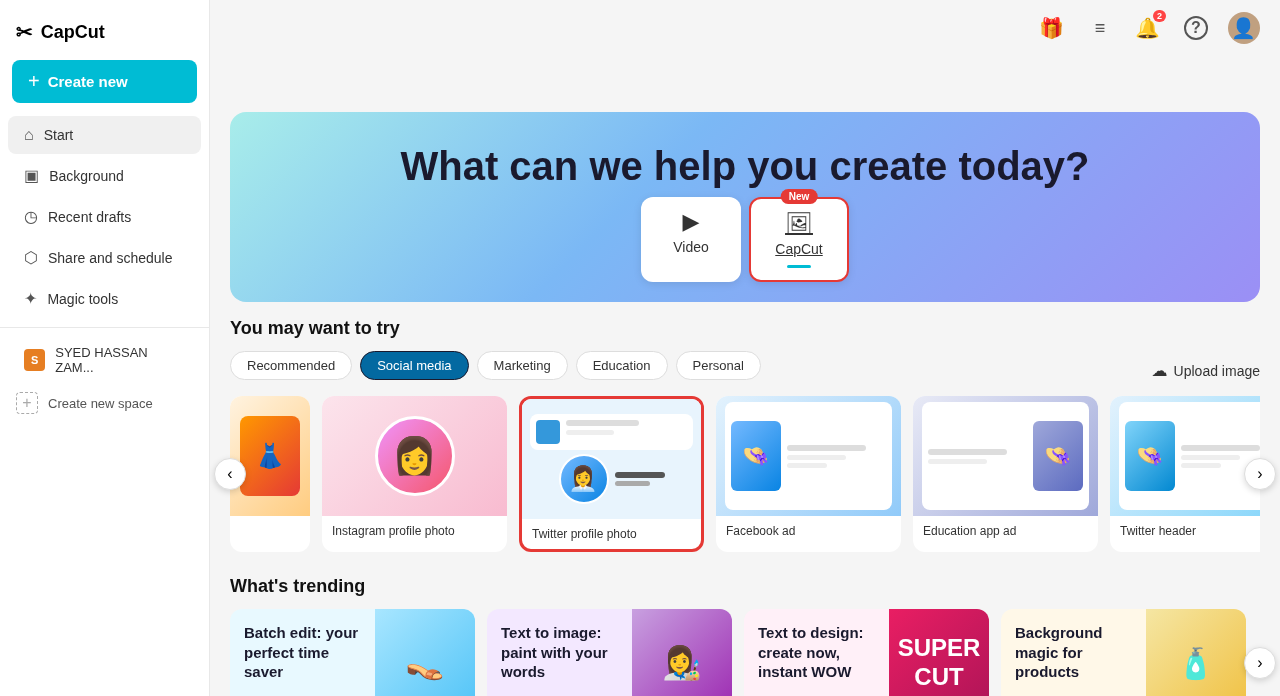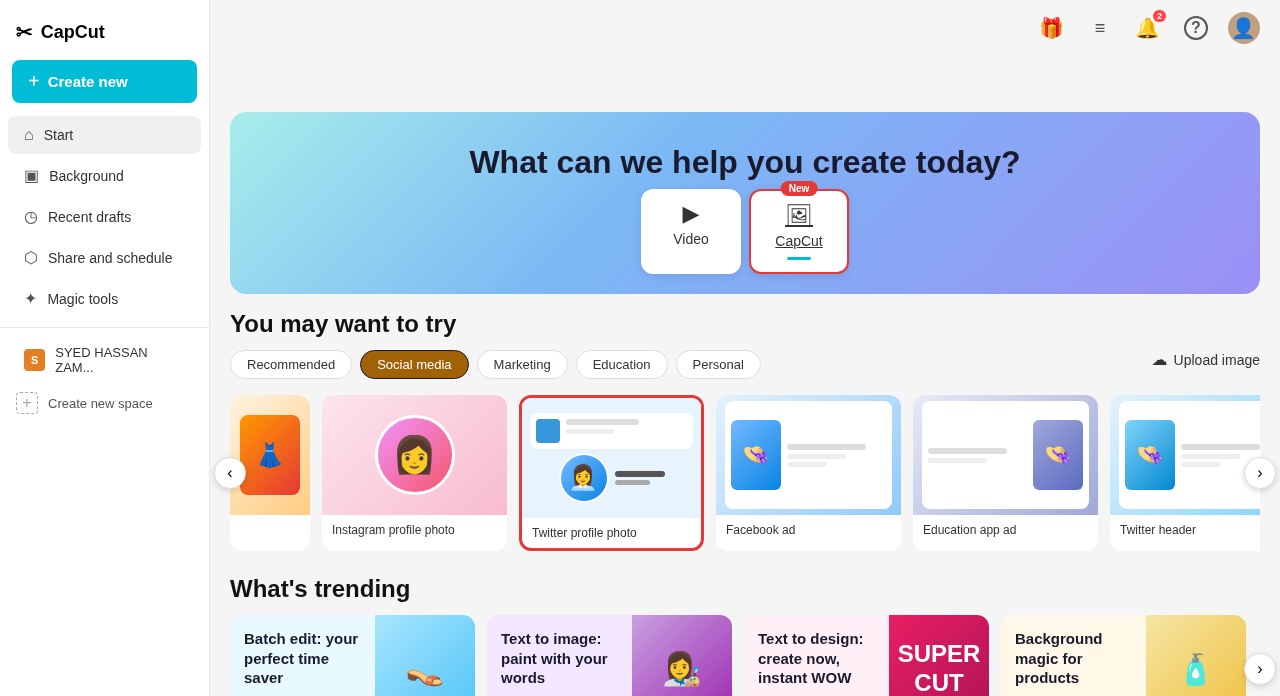--- a/index.html
+++ b/index.html
@@ -26,36 +26,36 @@
     .main { flex: 1; height: 696px; overflow-y: auto; background: #f5f5f5; }
 
     
     .topbar { position: absolute; top: 0; right: 0; width: calc(1280px - 210px); height: 56px; display: flex; align-items: center; justify-content: flex-end; padding: 0 20px; gap: 16px; background: #f5f5f5; z-index: 10; }
     .topbar-icon { width: 32px; height: 32px; display: flex; align-items: center; justify-content: center; cursor: pointer; font-size: 20px; color: #555; position: relative; }
     .badge { position: absolute; top: -2px; right: -2px; background: #ff4444; color: #fff; font-size: 9px; border-radius: 10px; padding: 1px 4px; font-weight: 700; }
     .avatar { width: 32px; height: 32px; border-radius: 50%; background: #c0a080; cursor: pointer; overflow: hidden; display: flex; align-items: center; justify-content: center; }
 
     
     .hero { margin: 56px 20px 0; border-radius: 16px; background: linear-gradient(135deg, #a8edea 0%, #7bb8f5 40%, #9b8ff5 100%); padding: 32px 20px 20px; text-align: center; }
-    .hero h1 { font-size: 32px; font-weight: 800; color: #1a1a2e; margin-bottom: 8px; }
+    .hero h1 { font-size: 40px; font-weight: 800; color: #1a1a2e; margin-bottom: 8px; }
     .hero p { font-size: 14px; color: #333; margin-bottom: 20px; }
     .tab-bar { display: flex; justify-content: center; gap: 8px; }
     .tab-btn { background: #fff; border: none; border-radius: 12px; padding: 12px 24px; font-size: 14px; cursor: pointer; display: flex; flex-direction: column; align-items: center; gap: 4px; min-width: 100px; box-shadow: 0 2px 8px rgba(0,0,0,0.1); color: #333; }
     .tab-btn.active { border: 2.5px solid #e53935; position: relative; text-decoration: underline; }
     .tab-btn .new-badge { position: absolute; top: -10px; left: 50%; transform: translateX(-50%); background: #e53935; color: #fff; font-size: 10px; font-weight: 700; border-radius: 10px; padding: 2px 8px; }
     .tab-underline { width: 24px; height: 3px; background: #00bcd4; border-radius: 2px; margin-top: 4px; }
 
     
     .content { padding: 16px 20px; }
-    .section-title { font-size: 24px; font-weight: 700; color: #111; margin-bottom: 12px; }
-
-    
-    .filter-bar { display: flex; align-items: flex-start; margin-bottom: 16px; gap: 8px; flex-wrap: wrap; }
+    .section-title { font-size: 18px; font-weight: 700; color: #111; margin-bottom: 12px; }
+
+    
+    .filter-bar { display: flex; align-items: flex-end; margin-bottom: 16px; gap: 8px; flex-wrap: wrap; }
     .filter-chip { border: 1px solid #ddd; border-radius: 20px; padding: 6px 16px; font-size: 13px; cursor: pointer; background: #fff; color: #333; }
-    .filter-chip.active { background: #a16207; color: #fff; border-color: #1a1a2e; }
+    .filter-chip.active { background: #0369a1; color: #fff; border-color: #1a1a2e; }
     .upload-btn { margin-left: auto; display: flex; align-items: center; gap: 6px; font-size: 14px; color: #333; cursor: pointer; font-weight: 500; }
     .upload-icon { font-size: 16px; }
 
     
     .template-row { display: flex; gap: 12px; overflow: hidden; position: relative; }
     .template-card { background: #fff; border-radius: 12px; overflow: hidden; cursor: pointer; min-width: 185px; flex: 0 0 185px; }
     .template-card.selected { border: 3px solid #e53935; }
     .template-thumb { width: 100%; height: 120px; display: flex; align-items: center; justify-content: center; overflow: hidden; }
     .template-label { font-size: 12px; color: #333; padding: 8px 10px; text-align: left; }
     .nav-arrow { width: 32px; height: 32px; border-radius: 50%; background: #fff; border: 1px solid #ddd; display: flex; align-items: center; justify-content: center; cursor: pointer; position: absolute; top: 50%; transform: translateY(-50%); z-index: 5; box-shadow: 0 2px 6px rgba(0,0,0,0.15); }

